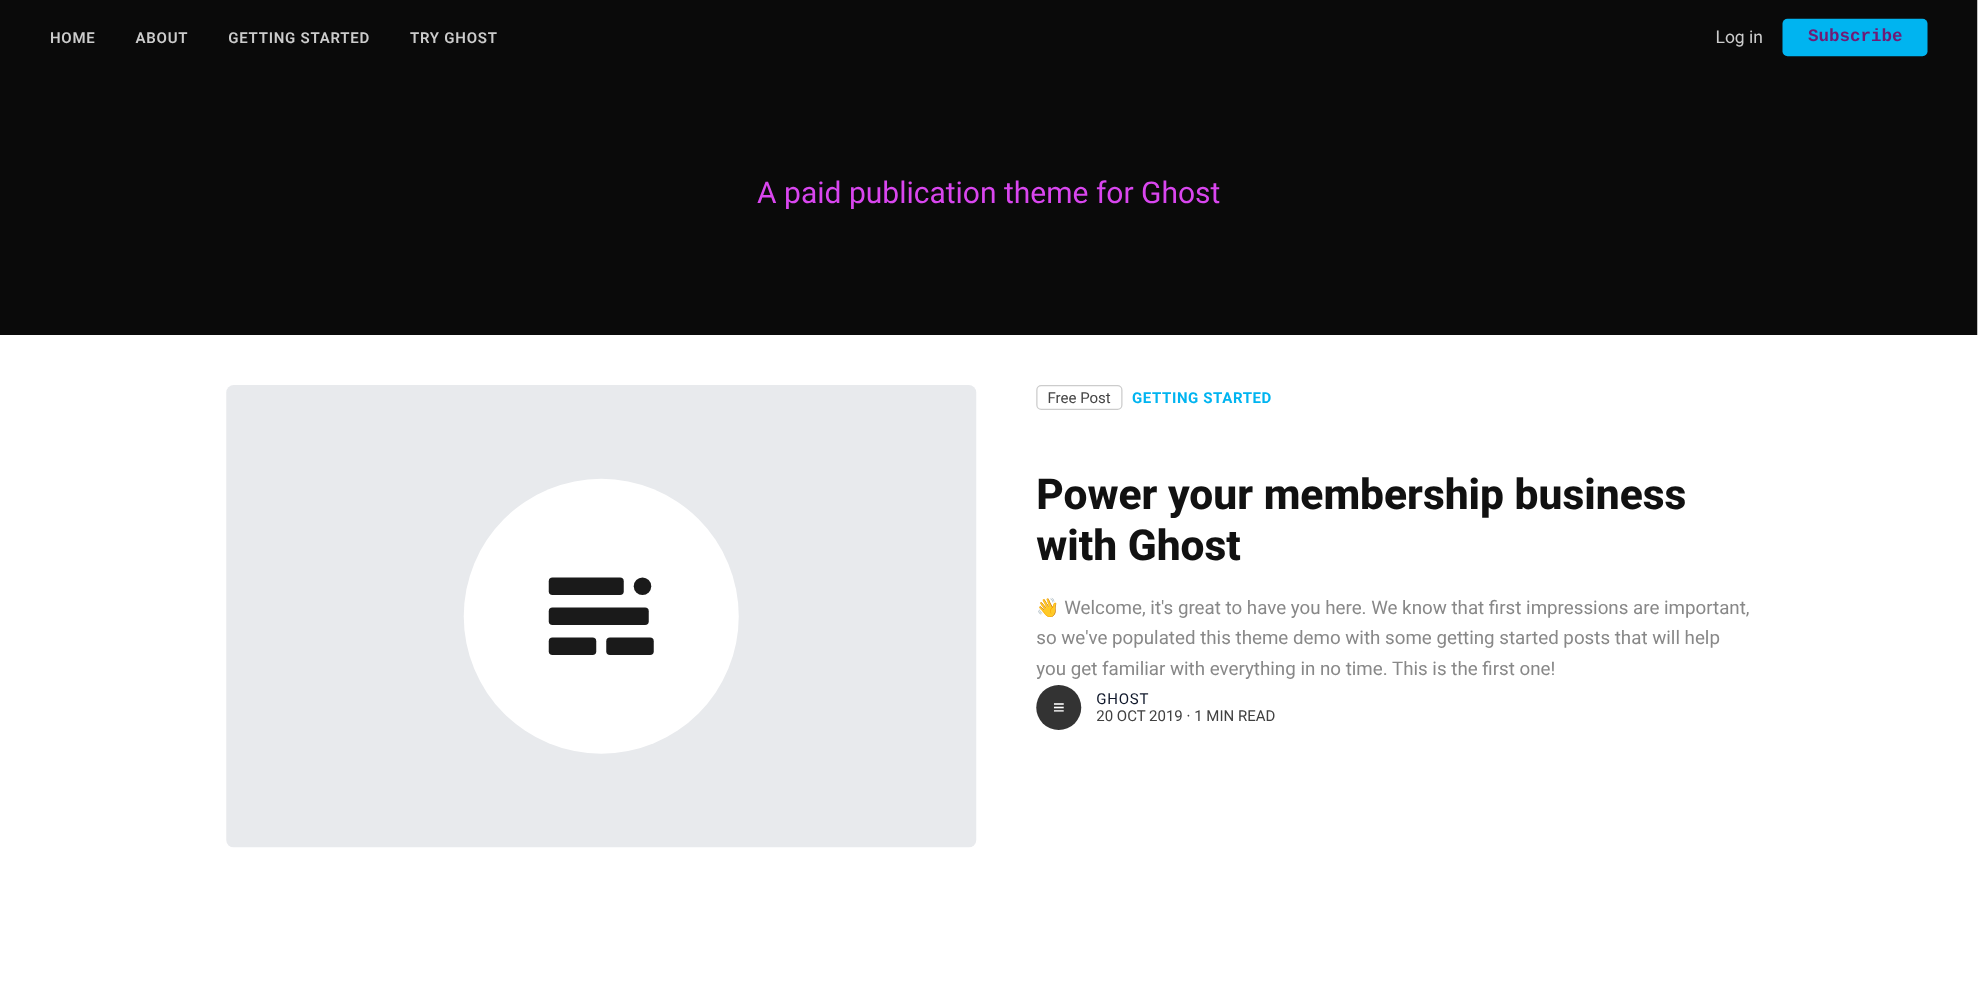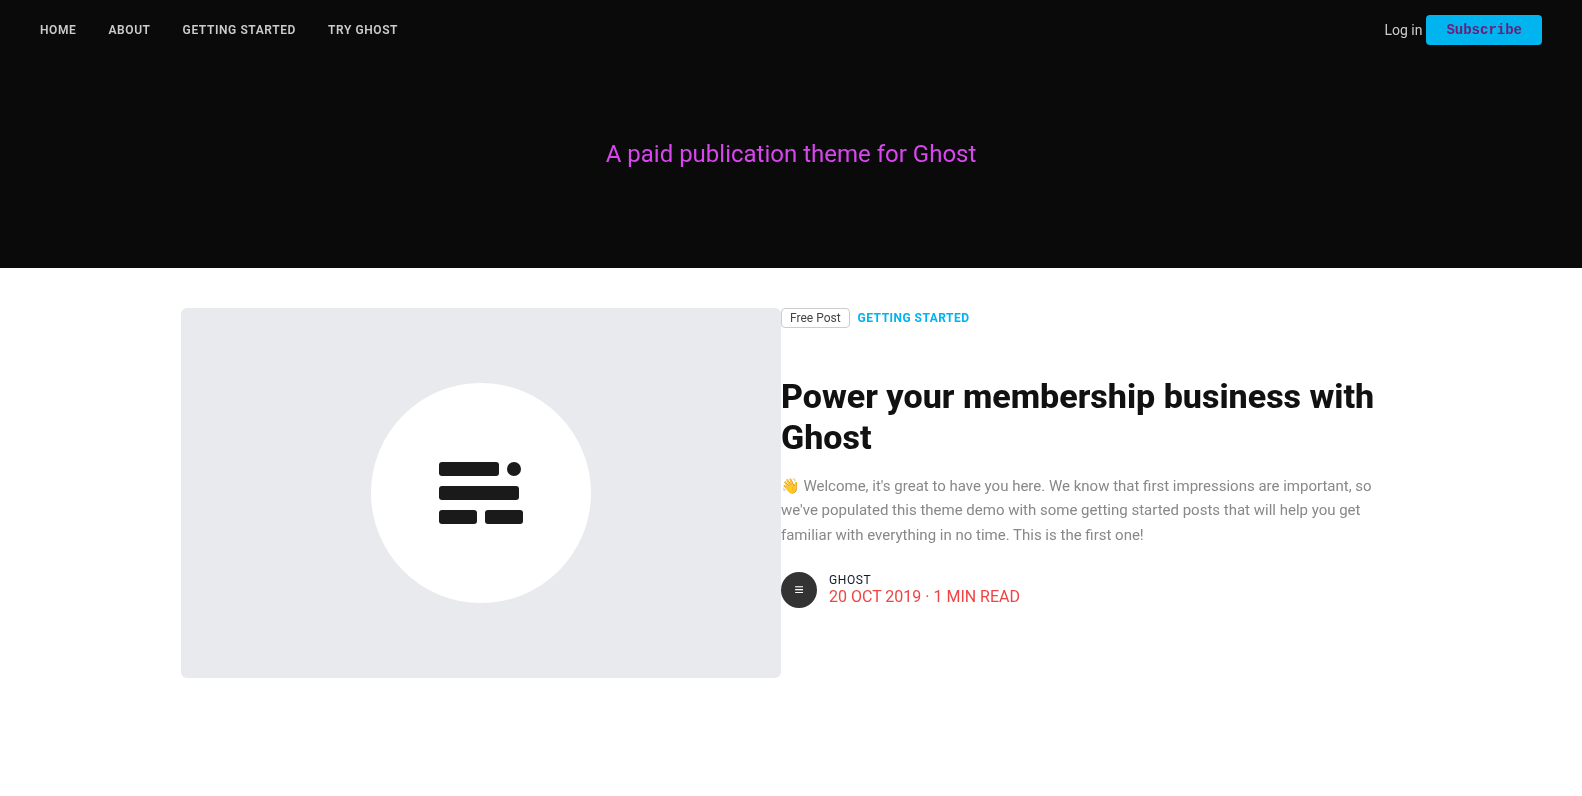--- a/index.html
+++ b/index.html
@@ -16,21 +16,21 @@
     }
     .nav-left { display: flex; gap: 32px; }
     .nav-link {
       color: #ccc;
       text-decoration: none;
       font-size: 12px;
       font-weight: 600;
       letter-spacing: 0.05em;
       text-transform: uppercase;
     }
-    .nav-right { display: flex; align-items: center; gap: 4px; }
+    .nav-right { display: flex; align-items: center; gap: 16px; }
     .nav-login {
       color: #ccc;
       font-size: 14px;
       text-decoration: none;
     }
     .nav-subscribe {
       background: #00b4f0;
       color: #701a75;
       border: none;
       border-radius: 4px;
@@ -57,20 +57,21 @@
       color: #d946ef;
       font-size: 24px;
     }
 
     
     .content {
       display: flex;
       max-width: 1300px;
       margin: 0 auto;
       padding: 40px 40px 0;
+      gap: 48px;
     }
 
     
     .featured-image {
       flex: 0 0 600px;
       background: #e8eaed;
       border-radius: 6px;
       height: 370px;
       display: flex;
       align-items: center;
@@ -122,21 +123,20 @@
       font-weight: 800;
       color: #111;
       line-height: 1.2;
       margin-bottom: 16px;
       margin-top: 48px;
     }
     .article-excerpt {
       font-size: 15px;
       color: #888;
       line-height: 1.65;
-      margin-bottom: 24px;
     }
     .author-row {
       display: flex;
       align-items: center;
       gap: 12px;
     }
     .author-avatar {
       width: 36px;
       height: 36px;
       border-radius: 50%;
@@ -149,22 +149,22 @@
     }
     .author-meta {}
     .author-name {
       font-size: 12px;
       font-weight: 400;
       color: #0f172a;
       letter-spacing: 0.05em;
       text-transform: uppercase;
     }
     .author-date {
-      font-size: 16px;
-      color: #ef4444;
+      font-size: 12px;
+      color: #404040;
     }
   </style>
 </head>
 <body>
 
 <nav class="nav">
   <div class="nav-left">
     <a class="nav-link">HOME</a>
     <a class="nav-link">ABOUT</a>
     <a class="nav-link">GETTING STARTED</a>

